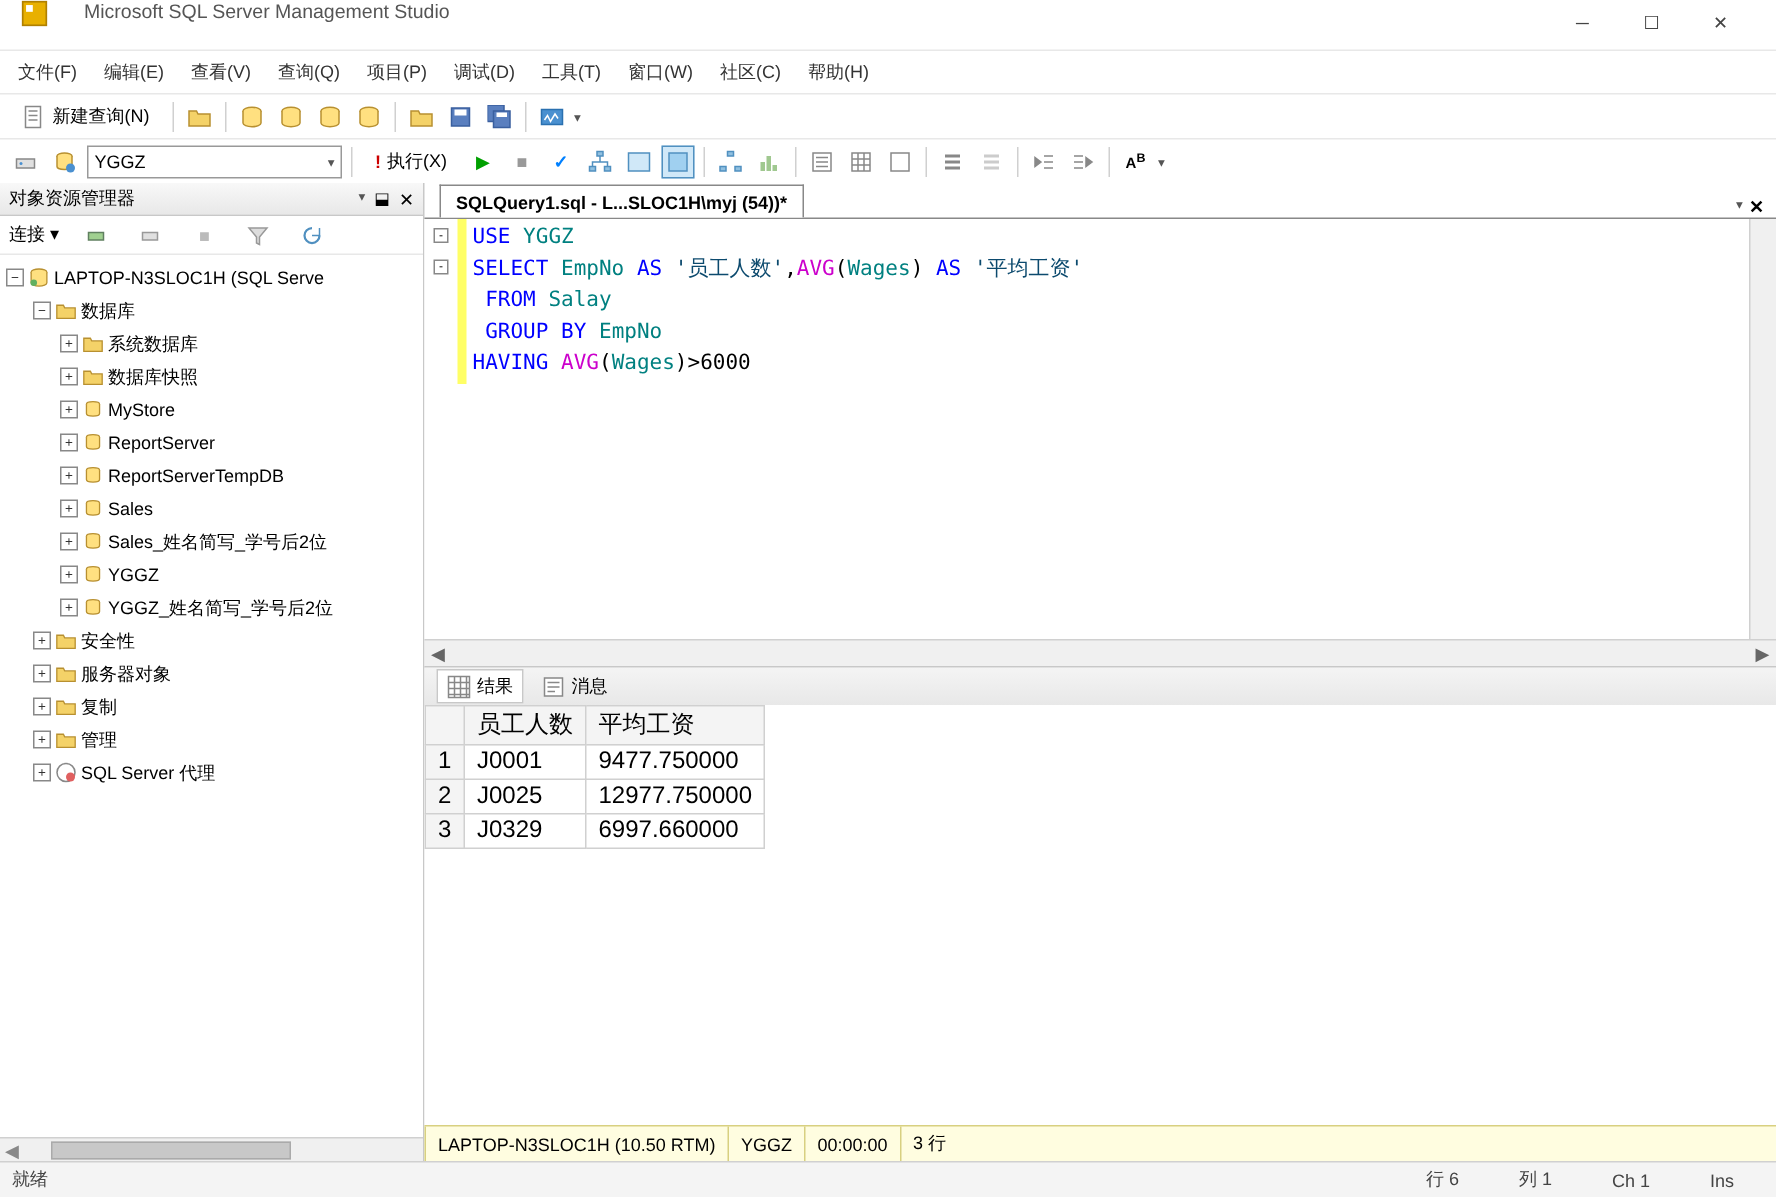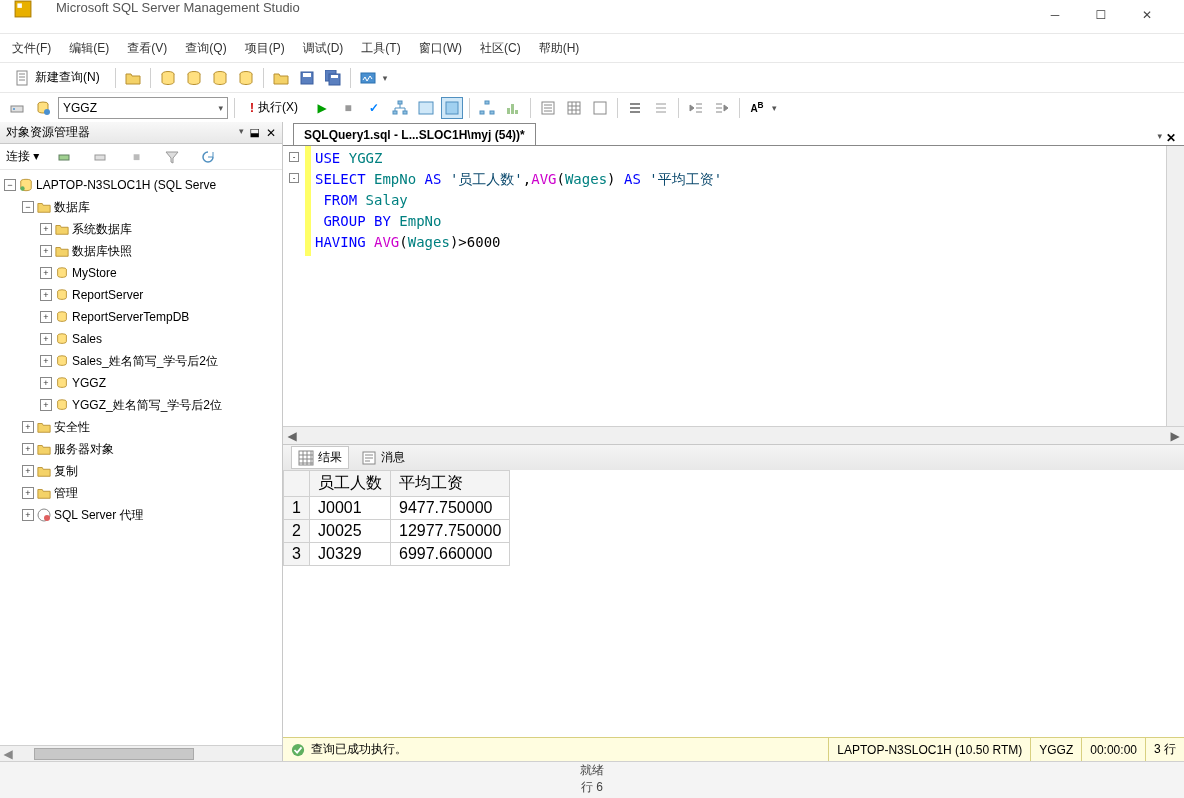--- a/index.html
+++ b/index.html
@@ -47,21 +47,21 @@
 .res-tab.active { background: #fff; border: 1px solid #c8c8c8; }
 .results-grid { flex: 1; background: #fff; overflow: auto; }
 .results-grid table { border-collapse: collapse; font-size: 16px; }
 .results-grid th, .results-grid td { border: 1px solid #d0d0d0; padding: 2px 8px; text-align: left; height: 22px; }
 .results-grid th { background: #f4f4f4; font-weight: normal; }
 .results-grid .rownum { background: #f4f4f4; text-align: center; width: 26px; }
 .results-grid td.sel { border: 1px dotted #666; }
 .status-query { height: 24px; background: #fffde0; border-top: 1px solid #d8d080; display: flex; align-items: center; font-size: 12px; }
 .status-query .seg { padding: 0 8px; border-left: 1px solid #d8d080; height: 100%; display: flex; align-items: center; }
 .status-query .ok { display: flex; align-items: center; gap: 6px; padding: 0 8px; flex: 1; }
-.statusbar { height: 37px; background: #f4f4f4; border-top: 1px solid #d0d0d0; display: flex; align-items: center; padding: 0 8px; font-size: 12px; color: #444; flex-direction: column; }
+.statusbar { height: 24px; background: #f4f4f4; border-top: 1px solid #d0d0d0; display: flex; align-items: center; padding: 0 8px; font-size: 12px; color: #444; }
 .statusbar .seg { padding: 0 20px; }
 .statusbar .spacer { flex: 1; }
 .icon-svg { width: 16px; height: 16px; }
 .chev { font-size: 9px; color: #555; }
 </style>
 </head>
 <body>
 
 <div class="titlebar">
   <div class="app-icon">
@@ -547,27 +547,20 @@
             <tr>
               <td class="rownum">3</td>
               <td>J0329</td>
               <td>6997.660000</td>
             </tr>
           </tbody>
       </table>
     </div>
 
     <div class="status-query">
-      <div class="ok">
-        <svg width="14" height="14" viewBox="0 0 16 16">
-            <circle cx="8" cy="8" r="7" fill="#60b060"></circle>
-            <path d="M4 8l3 3 5-6" stroke="#fff" stroke-width="2" fill="none"></path>
-          </svg>
-        <span>查询已成功执行。</span>
-      </div>
       <div class="seg">LAPTOP-N3SLOC1H (10.50 RTM)</div>
       <div class="seg">YGGZ</div>
       <div class="seg">00:00:00</div>
       <div class="seg">3 行</div>
     </div>
   </div>
 </div>
 
 <div class="statusbar">
   <span>就绪</span>

